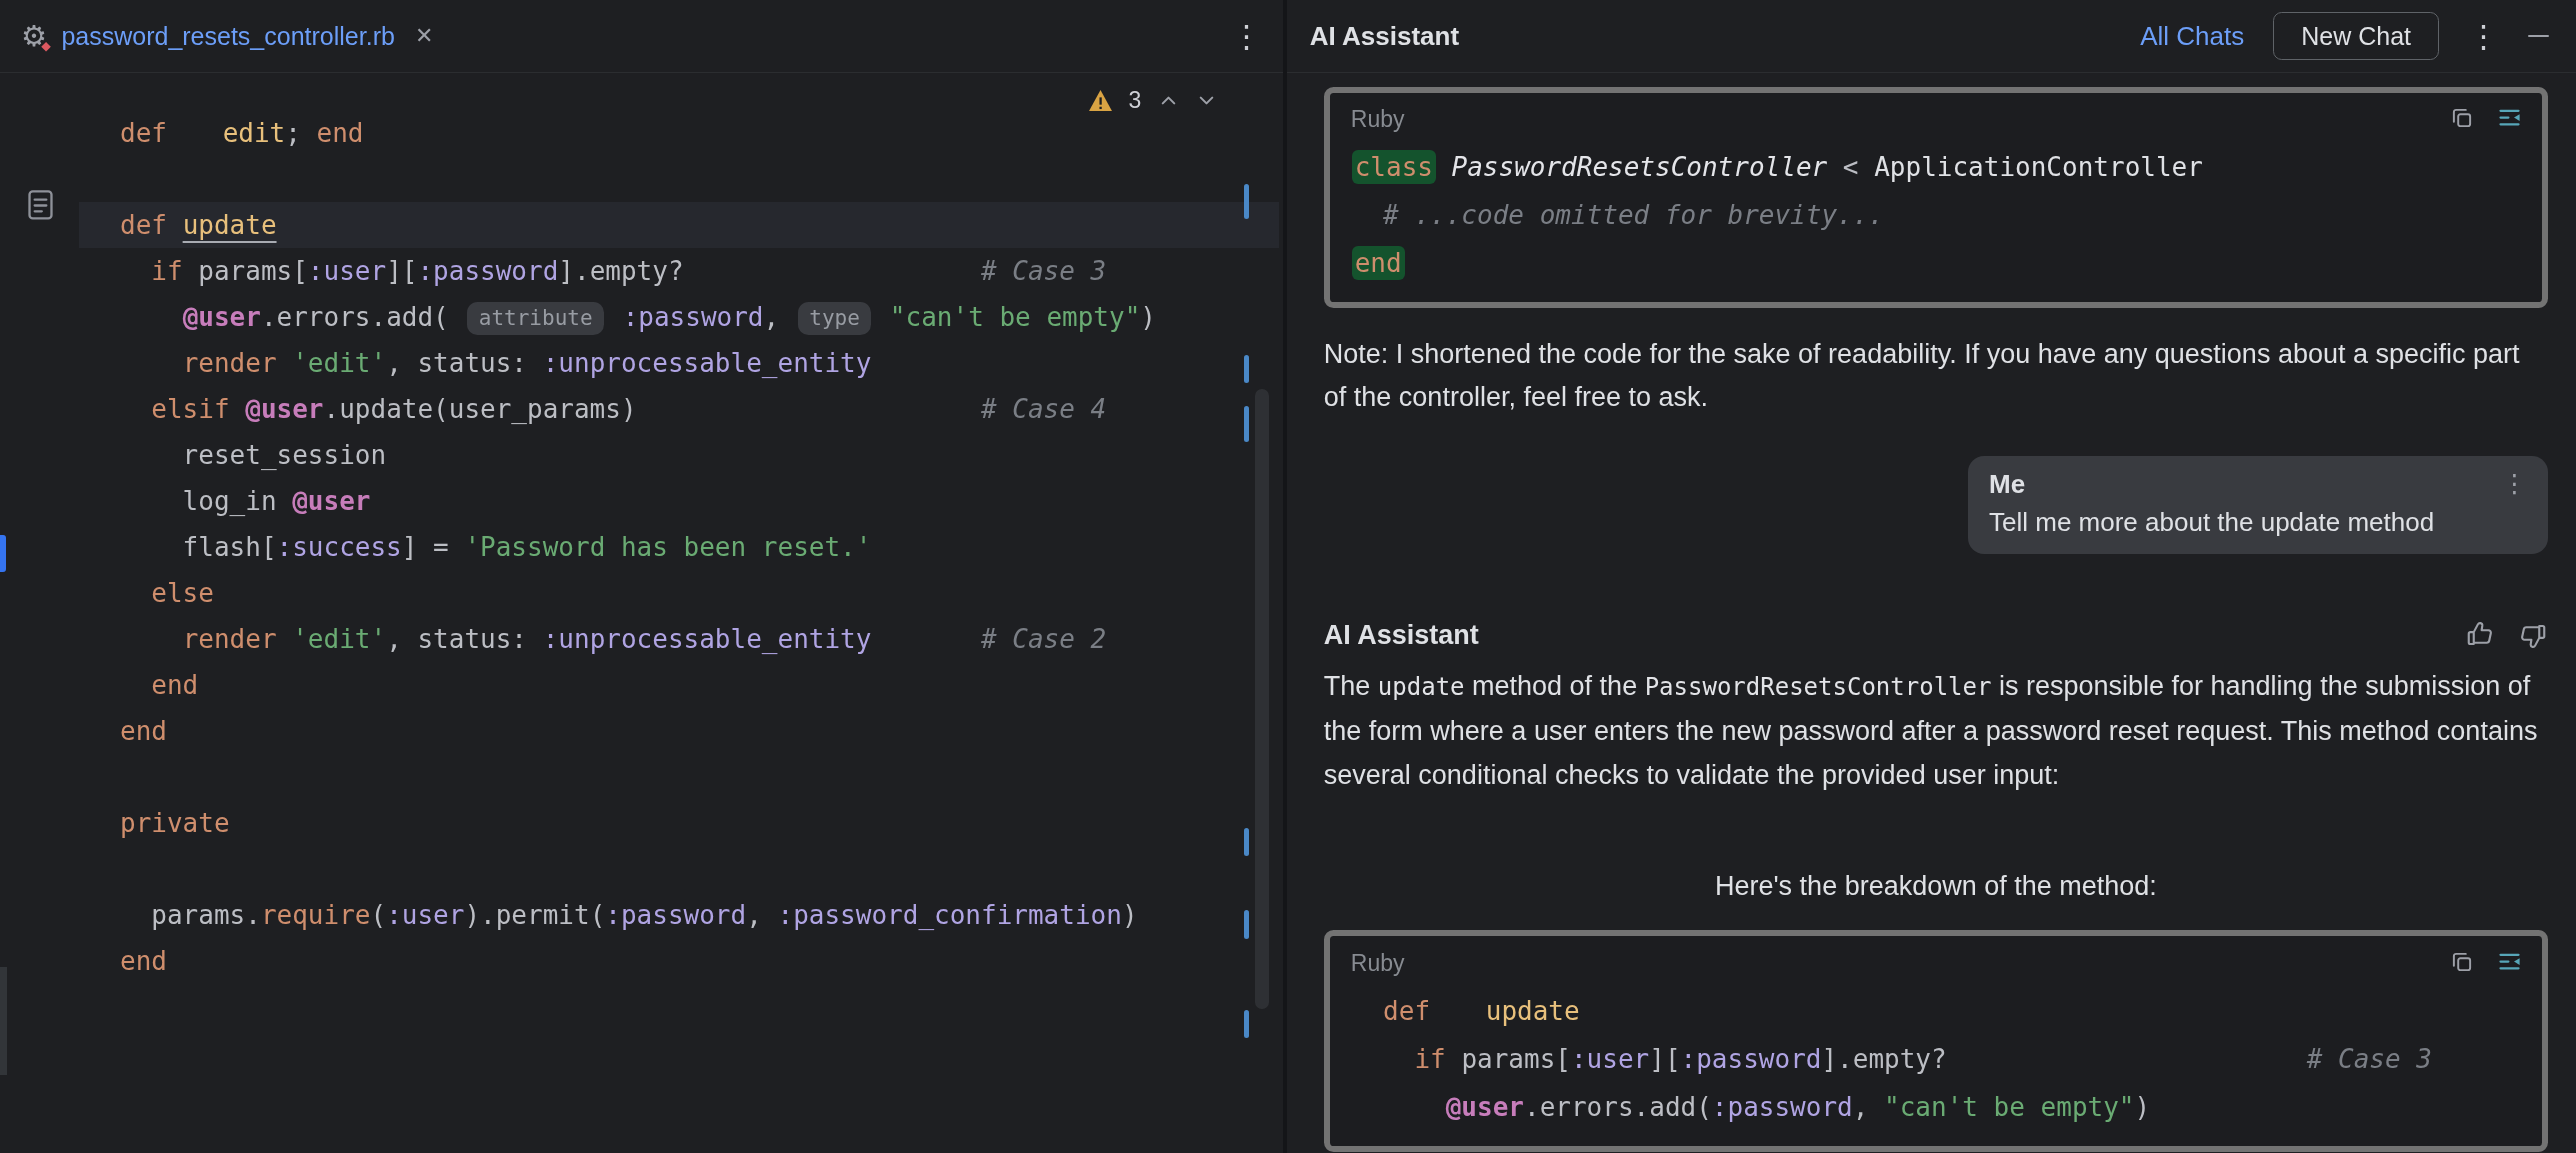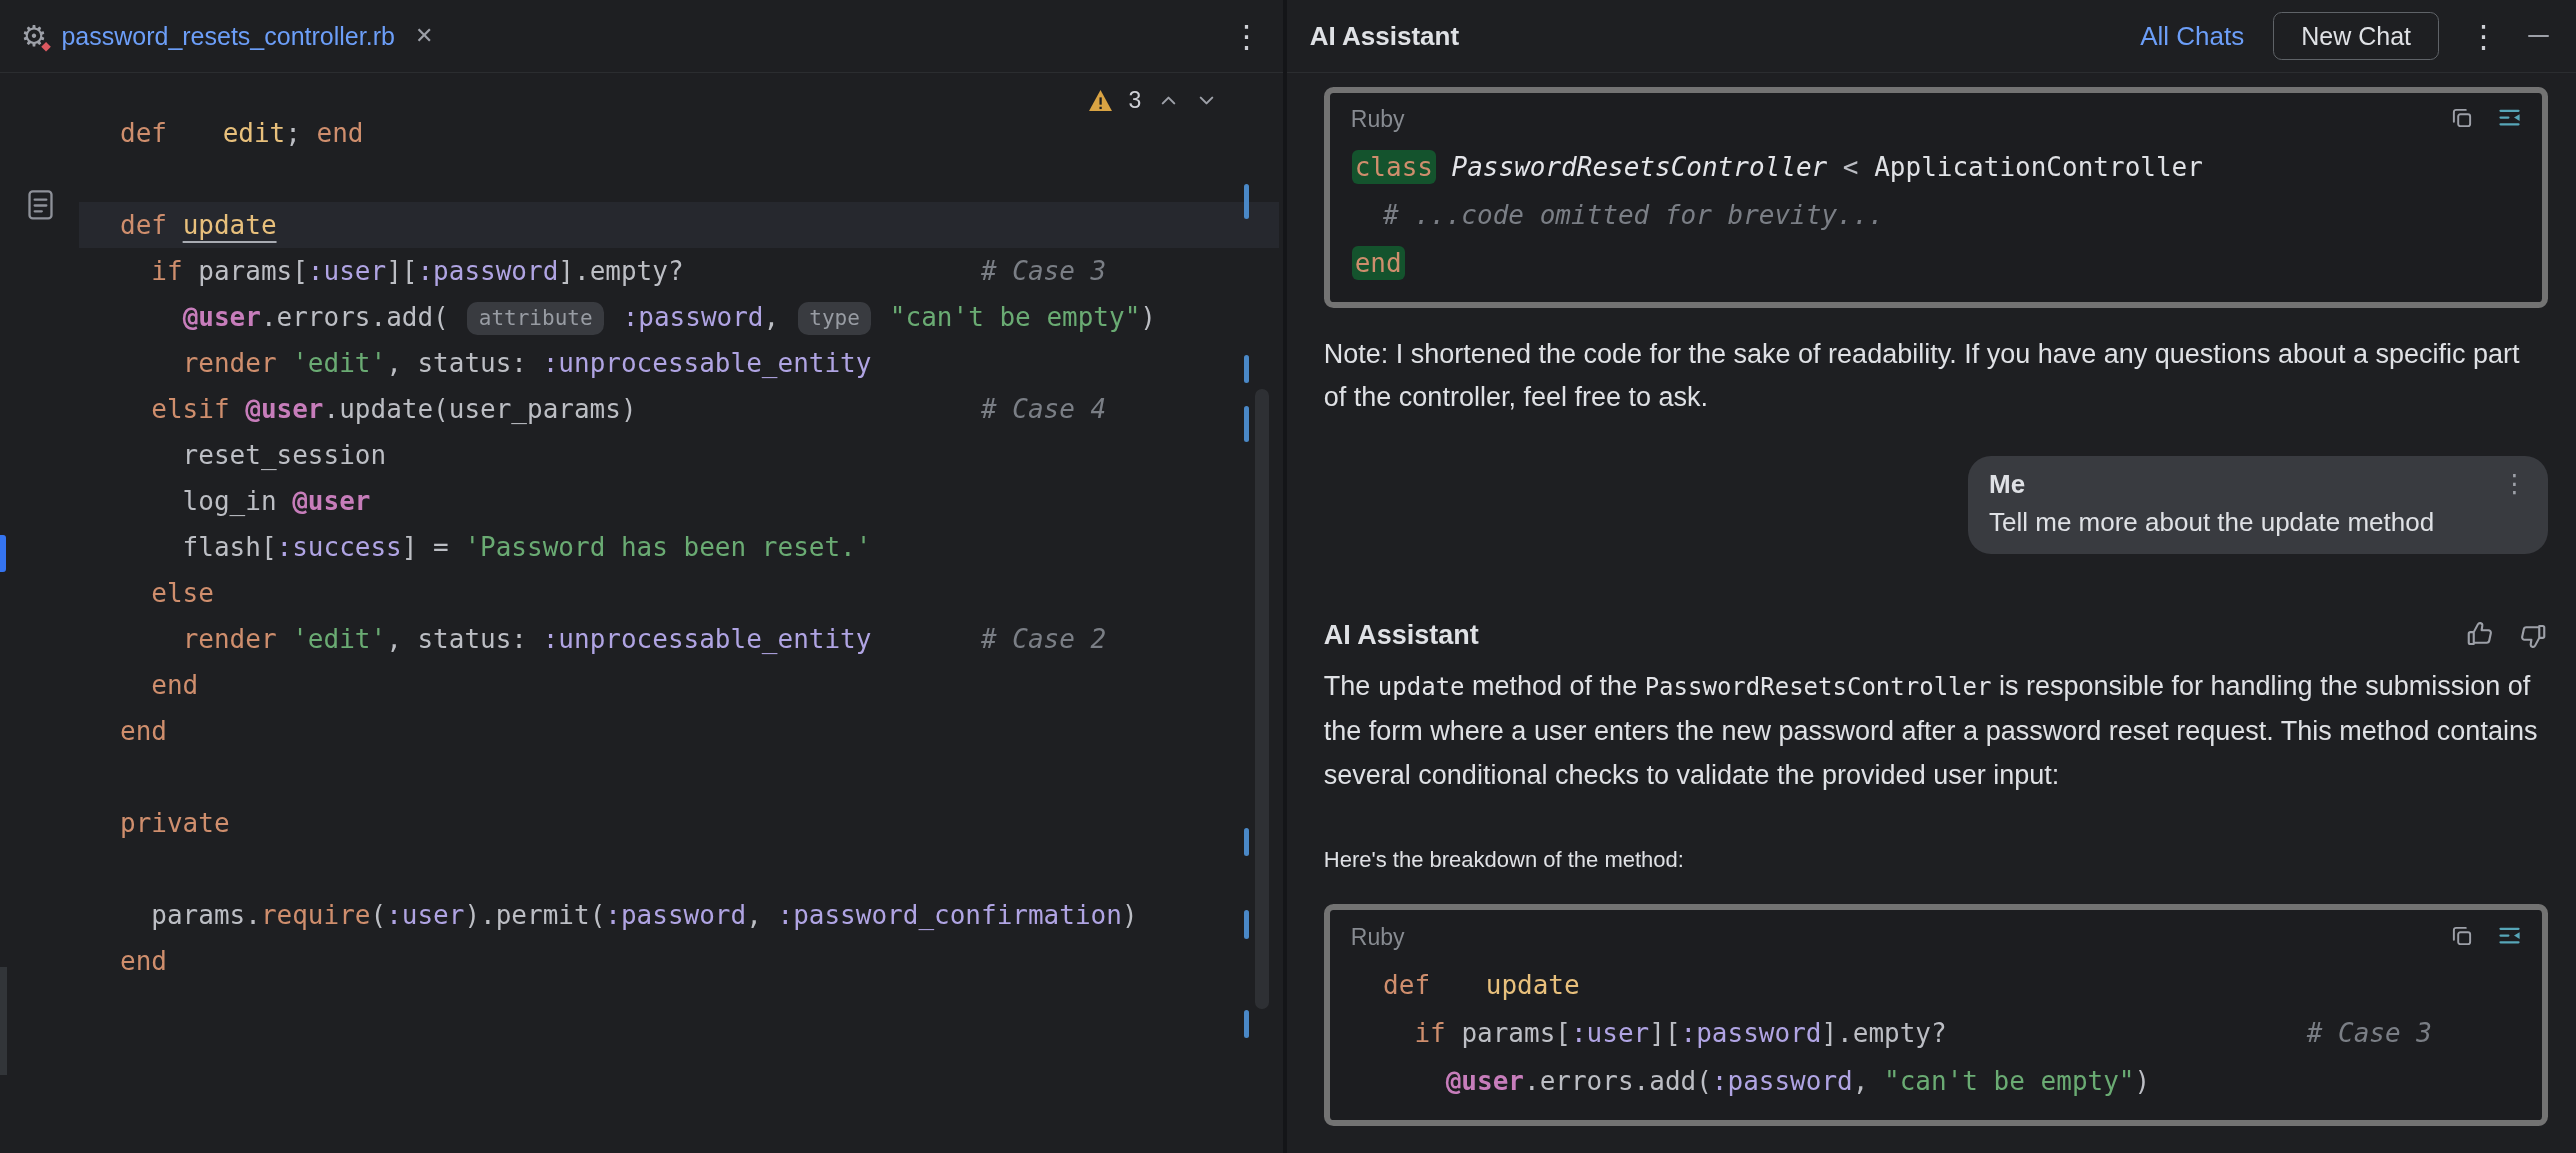--- a/index.html
+++ b/index.html
@@ -64,35 +64,35 @@
   .ai-content{padding:13.5px 28px 0 37px;}
   .code-block{border:6px solid #737373;border-radius:9.6px;background:#1C1D20;overflow:hidden;}
   .cb-header{display:flex;align-items:center;padding:9.6px 19px 0 21px;height:35px;}
   .cb-lang{color:#878B91;font-size:23px;}
   .cb-icons{margin-left:auto;display:flex;align-items:center;gap:21px;}
   .cb-pre{padding:5.8px 0 15.4px 0;font-family:"DejaVu Sans Mono",monospace;font-size:26px;}
   .cb-pre .cl{line-height:48px;height:48px;padding-left:22px;}
 
   .note-p{margin:25px 0 0 0;color:#DFE1E5;font-size:27px;line-height:43px;}
 
-  .me-bubble{margin:37px 0 0 auto;width:fit-content;min-width:538px;background:#393B40;border-radius:23px;
+  .me-bubble{margin:37px 0 0 auto;width:fit-content;min-width:538px;background:#393B40;border-radius:16px;
     padding:12.5px 21px 15.4px 21px;color:#DFE1E5;}
   .me-row{display:flex;align-items:flex-start;}
   .me-name{font-weight:bold;font-size:26px;}
   .me-kebab{margin-left:auto;color:#9DA0A8;font-size:25px;font-family:"DejaVu Sans",sans-serif;}
   .me-text{font-size:26px;margin-top:7.7px;}
 
   .resp-head{margin-top:63px;display:flex;align-items:center;height:38px;}
   .resp-title{color:#DFE1E5;font-size:27px;font-weight:bold;}
   .resp-icons{margin-left:auto;display:flex;align-items:center;gap:23px;}
   .thumb-down{transform:rotate(180deg);display:inline-flex;}
 
   .resp-p{margin:9.6px 0 0 0;color:#DFE1E5;font-size:27px;line-height:44px;}
   .ic{font-family:"DejaVu Sans Mono",monospace;font-size:24px;color:#E3E4E8;}
-  .breakdown-p{margin:44px 0 0 0;color:#DFE1E5;font-size:22px;line-height:38px;}
+  .breakdown-p{margin:70px 0 0 0;color:#DFE1E5;font-size:27px;line-height:38px;text-align:center;}
   .block2{margin-top:25px;}
 </style>
 </head>
 <body>
 
 <div class="app">
 
   <div class="editor-pane">
     <div class="tabbar">
       <div class="tab">

